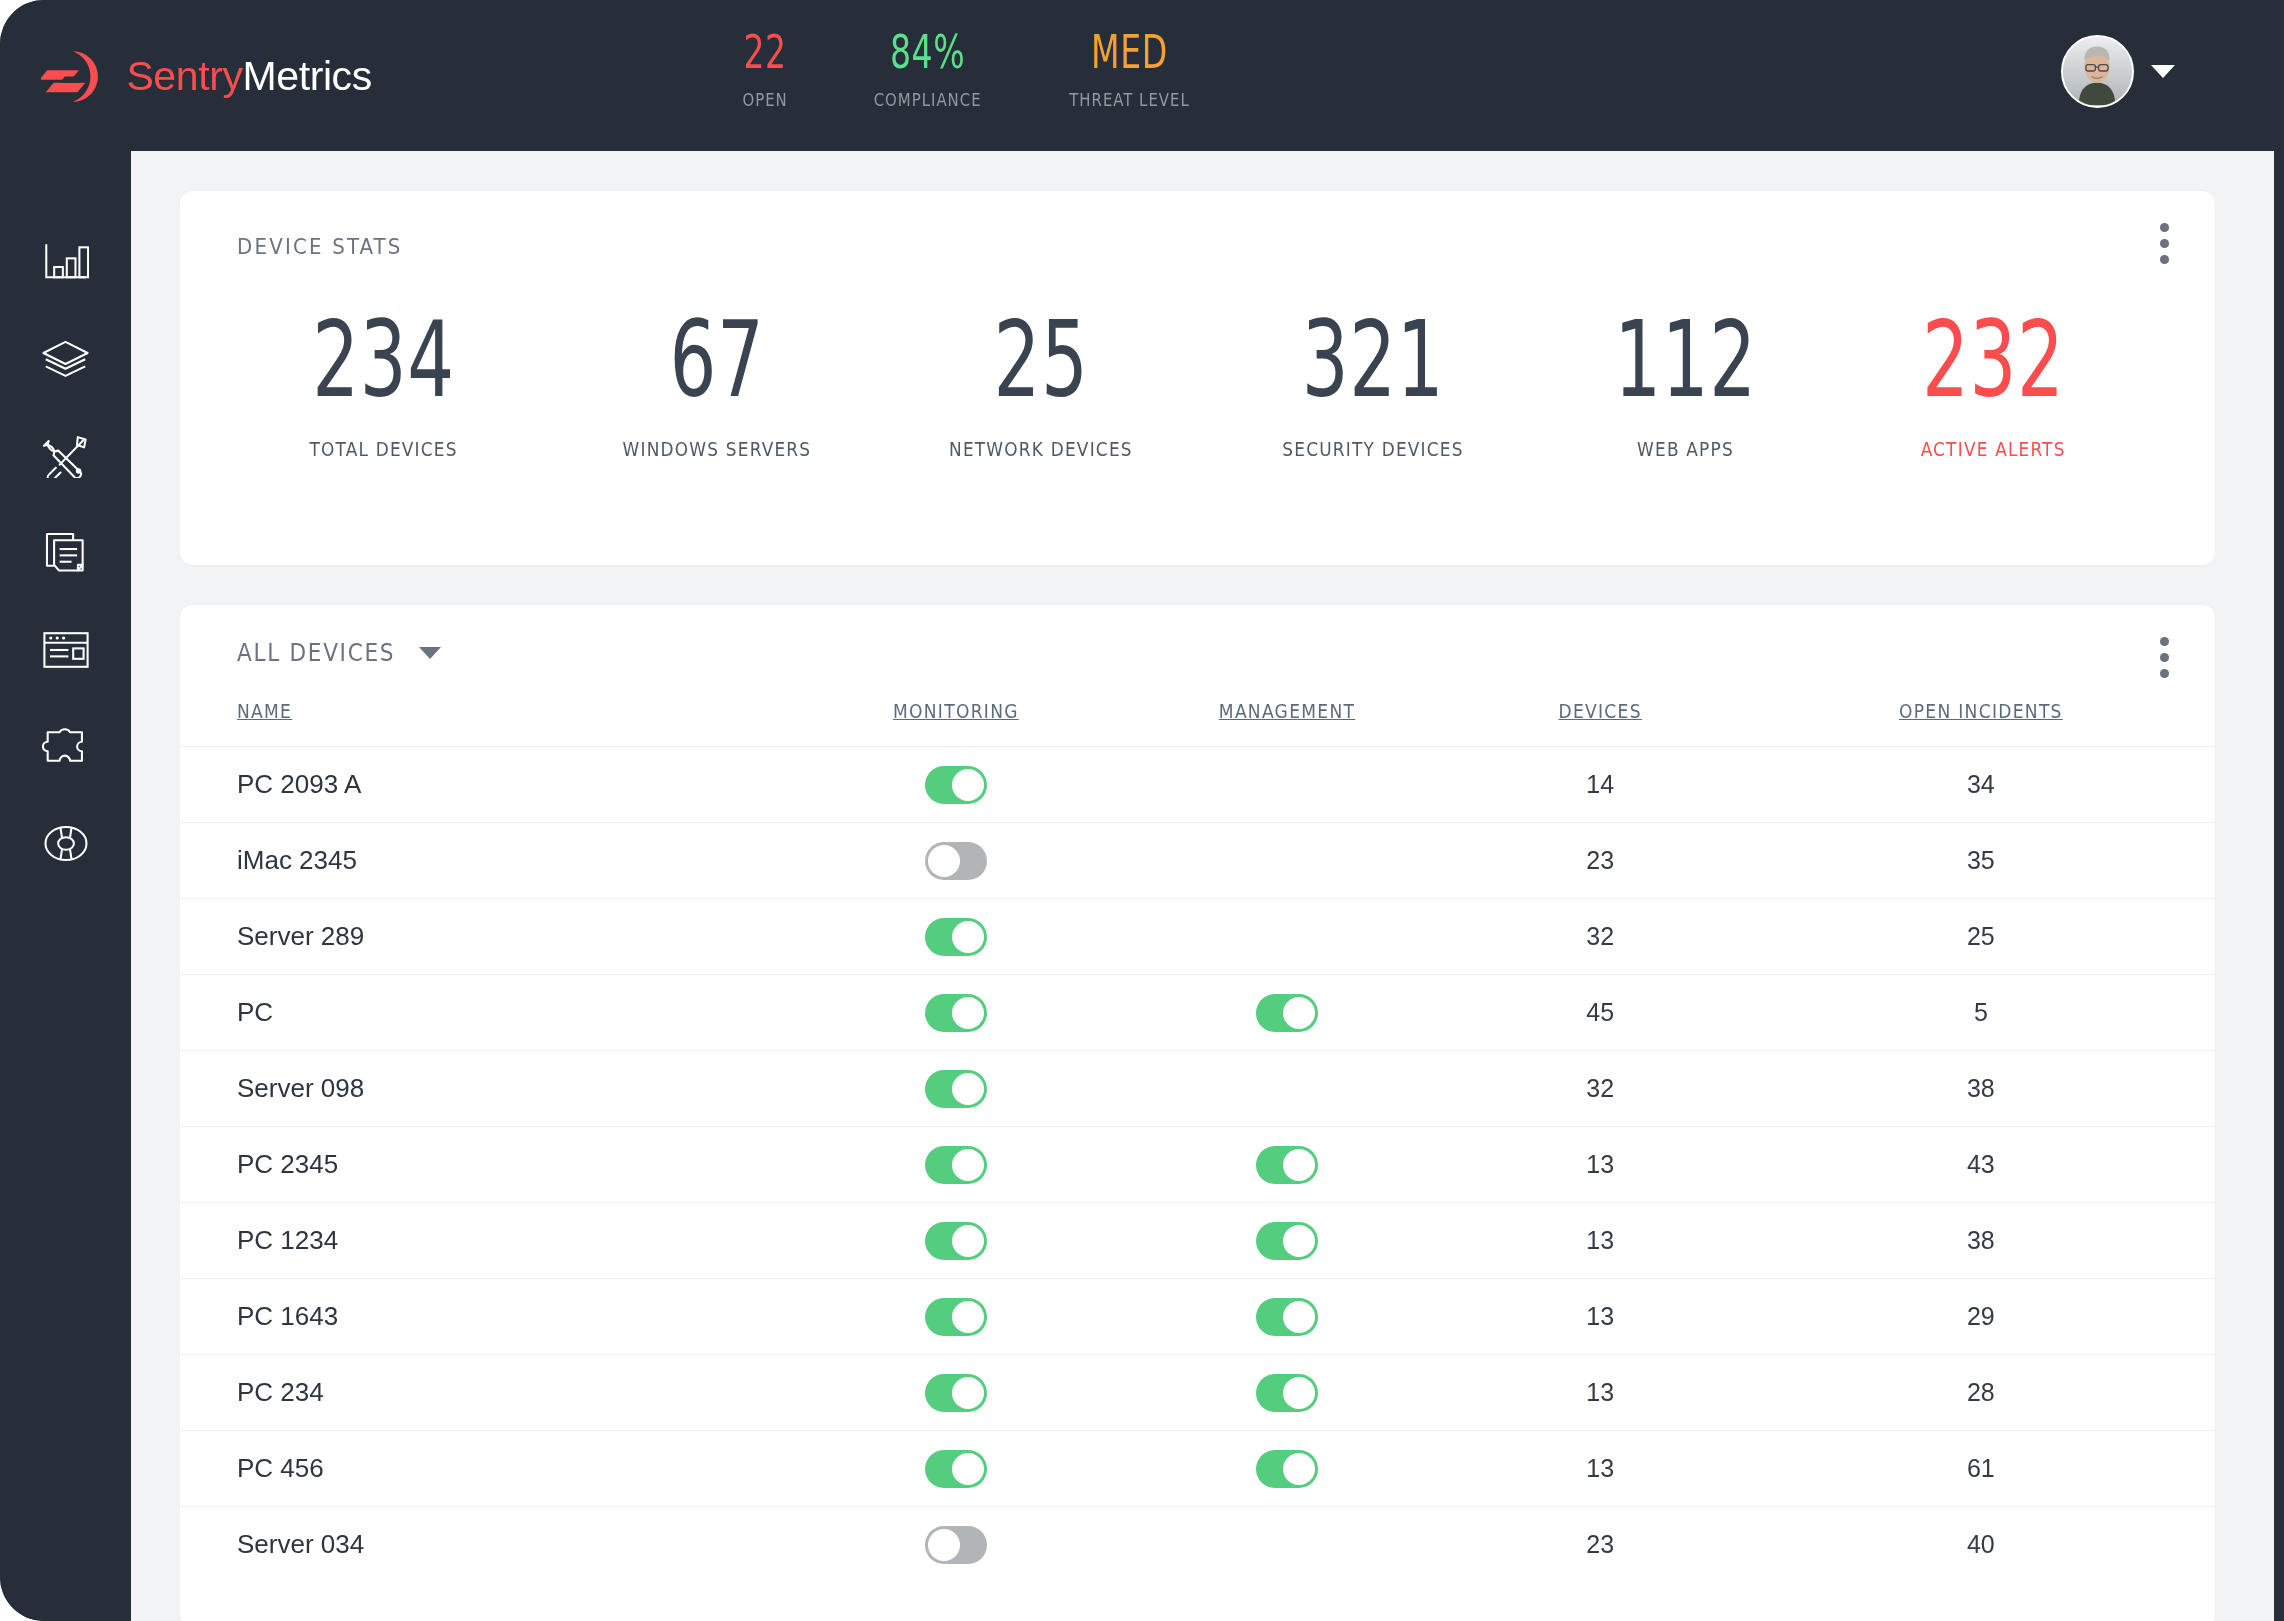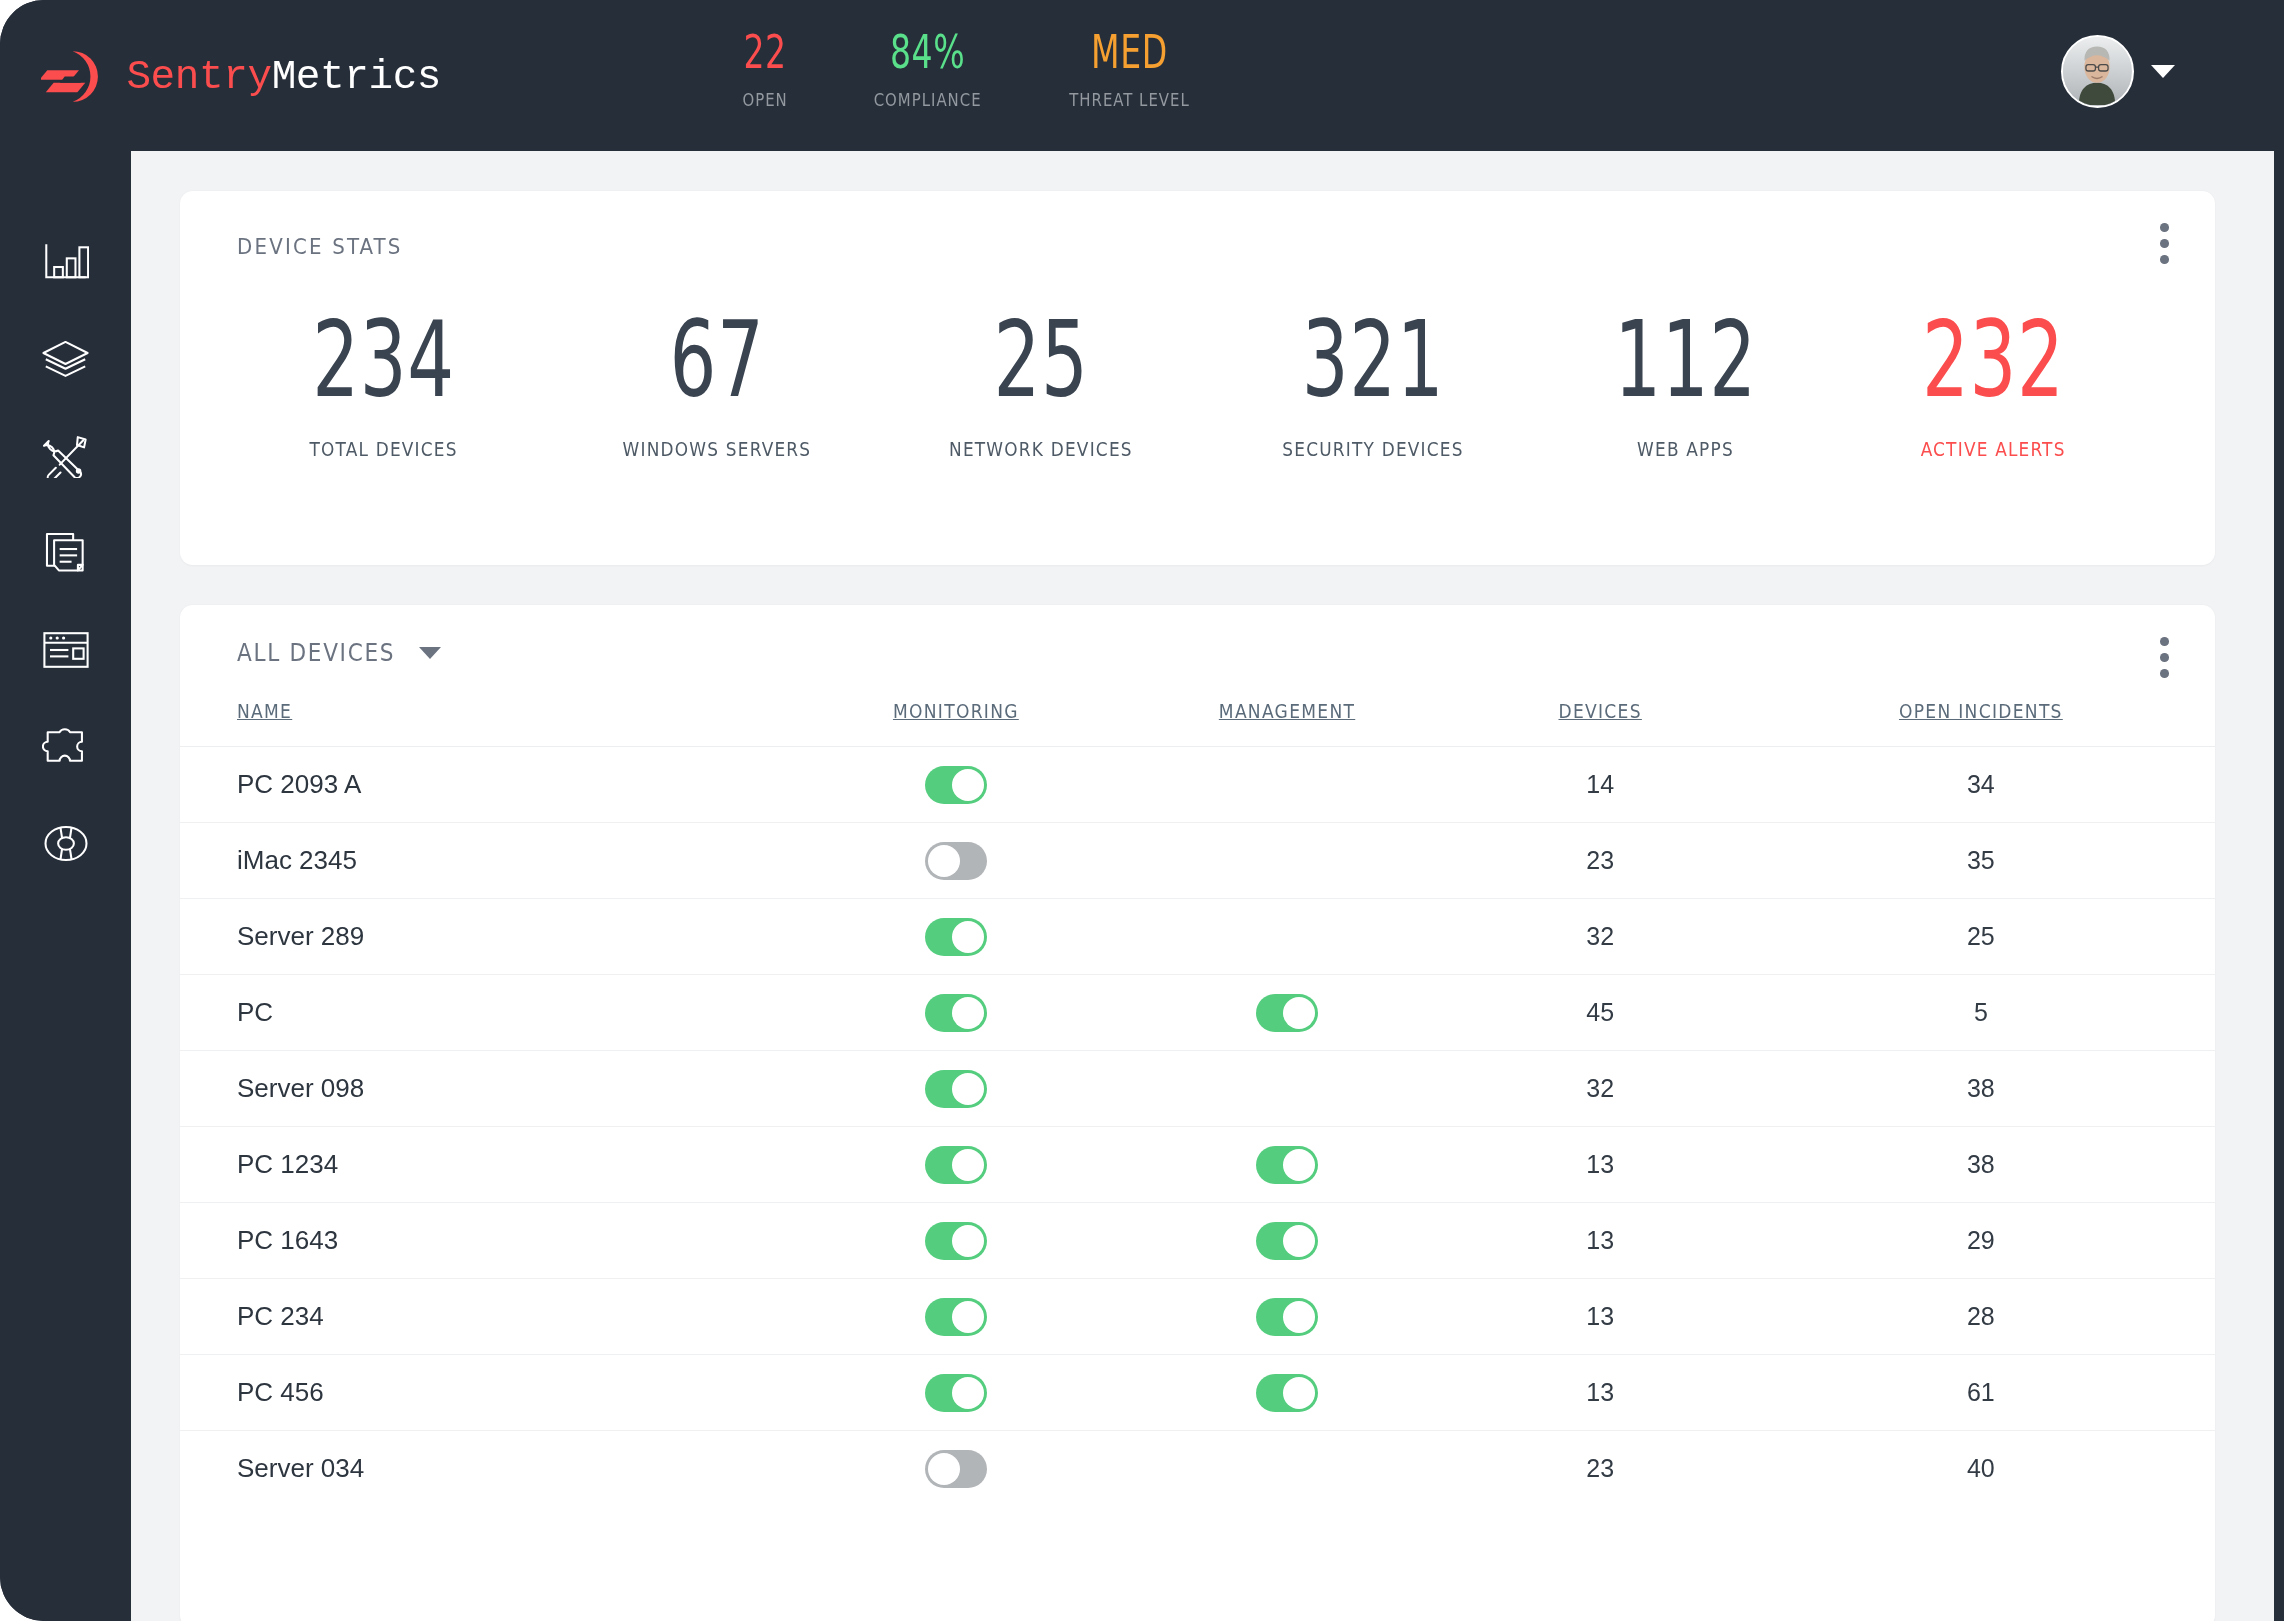--- a/index.html
+++ b/index.html
@@ -35,21 +35,21 @@
     left: 41px; top: 43px;
     display: flex;
     align-items: center;
     gap: 17.4px;
   }
   .logo-mark { width: 68px; height: 67px; display:block; }
   .logo-text {
     font-size: 41px;
     letter-spacing: -0.4px;
     white-space: nowrap;
-    font-family: Liberation Mono, monospace;
+    font-family: Liberation Sans, sans-serif;
   }
   .logo-text .t1 { color: #fb4d4d; }
   .logo-text .t2 { color: #ffffff; }
 
   .hstats {
     position: absolute;
     left: 738px; top: 28.6px;
     display: flex;
     gap: 77px;
   }
@@ -543,20 +543,27 @@
               <td>5</td>
             </tr>
             <tr>
               <td class="name">Server 098</td>
               <td><span class="toggle on"><span class="knob"></span></span></td>
               <td><span class="toggle on hidden"></span></td>
               <td>32</td>
               <td>38</td>
             </tr>
             <tr>
+              <td class="name">PC 2345</td>
+              <td><span class="toggle on"><span class="knob"></span></span></td>
+              <td><span class="toggle on"><span class="knob"></span></span></td>
+              <td>13</td>
+              <td>43</td>
+            </tr>
+            <tr>
               <td class="name">PC 1234</td>
               <td><span class="toggle on"><span class="knob"></span></span></td>
               <td><span class="toggle on"><span class="knob"></span></span></td>
               <td>13</td>
               <td>38</td>
             </tr>
             <tr>
               <td class="name">PC 1643</td>
               <td><span class="toggle on"><span class="knob"></span></span></td>
               <td><span class="toggle on"><span class="knob"></span></span></td>

